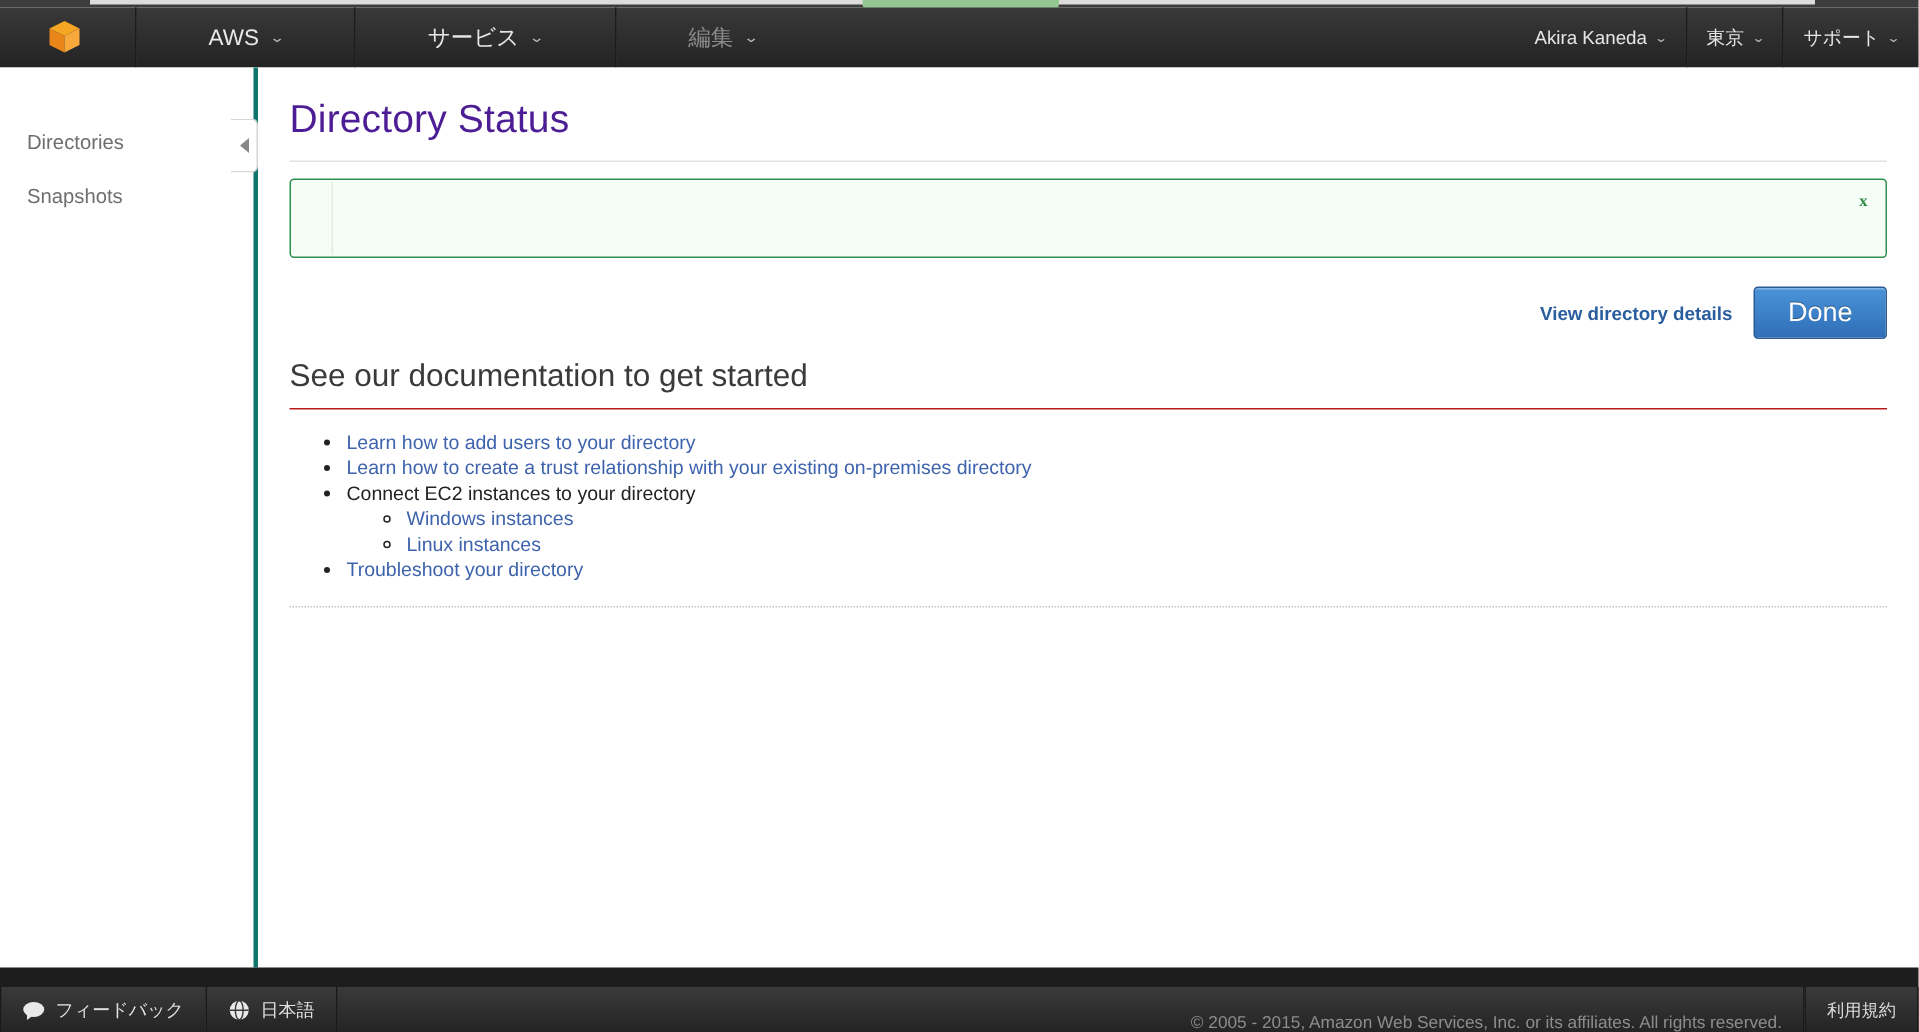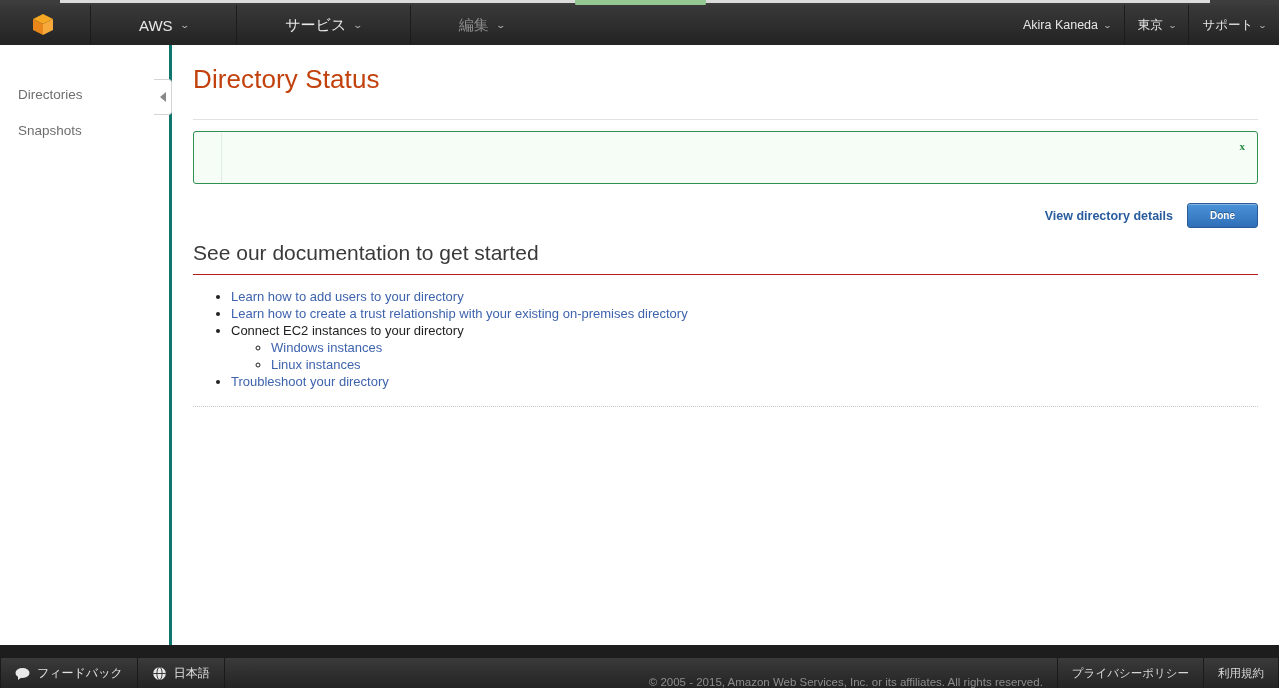--- a/index.html
+++ b/index.html
@@ -85,22 +85,22 @@
   }
 
   
   #content {
     position: absolute; left: 172px; top: 45px;
     width: 1107px; height: 600px;
     background: #ffffff;
     padding: 0 21px;
   }
   h1.page-title {
-    margin: 19px 0 0 0; padding: 0 0 24px 0;
-    font-size: 26px; font-weight: normal; color: #c2410c;
+    margin: 19px 0 0 0; padding: 0 0 12px 0;
+    font-size: 26px; font-weight: normal; color: #4c1d95;
     letter-spacing: 0.1px;
     border-bottom: 1px solid #e2e2e2;
   }
 
   
   #alert {
     position: relative;
     margin-top: 11px;
     border: 1px solid #2f8f4f;
     background: #f6fdf7;
@@ -134,21 +134,21 @@
     gap: 14px;
   }
   #view-details-link {
     color: #2a5d9e; font-size: 12.5px; font-weight: bold;
     text-decoration: none; cursor: pointer;
   }
   #done-button {
     background: linear-gradient(#4b93d8, #2f6fb8);
     border: 1px solid #2a5b94;
     border-radius: 3px;
-    color: #ffffff; font-size: 10px; font-weight: bold;
+    color: #ffffff; font-size: 18px; font-weight: normal;
     padding: 6px 22px; cursor: pointer;
     text-shadow: 0 -1px 0 rgba(0,0,0,0.35);
     box-shadow: inset 0 1px 0 rgba(255,255,255,0.32);
   }
 
   
   h2.section-title {
     margin: 13px 0 0 0; padding: 0 0 9px 0;
     font-size: 21px; font-weight: normal; color: #3a3a3a;
     border-bottom: 1px solid #b91c1c;
@@ -329,21 +329,18 @@
         <line x1="1.2" y1="7.5" x2="13.8" y2="7.5" stroke="#3a3a3a" stroke-width="1"></line>
       </svg>
     </span>
     <span>日本語</span>
   </div>
   <div class="foot-sep"></div>
 
   <div id="footer-copyright">© 2005 - 2015, Amazon Web Services, Inc. or its affiliates. All rights reserved.</div>
 
   <div class="foot-sep"></div>
-  <div class="foot-item foot-right">
-    <span>プライバシーポリシー</span>
-  </div>
   <div class="foot-sep"></div>
   <div class="foot-item foot-right">
     <span>利用規約</span>
   </div>
   <div class="foot-sep"></div>
 </div>
 
 </body></html>

